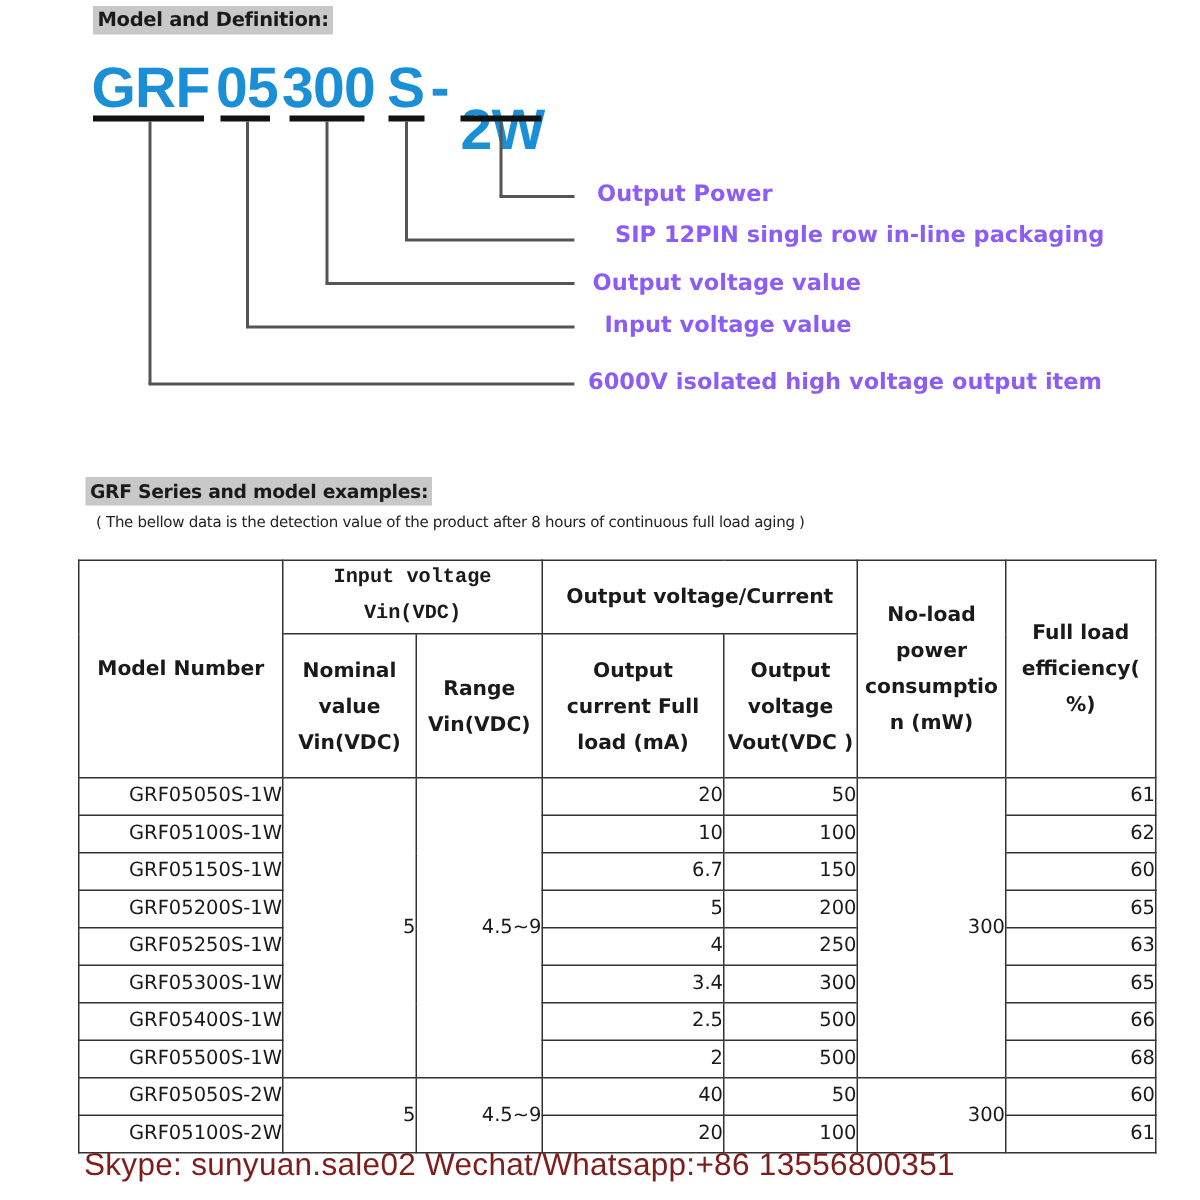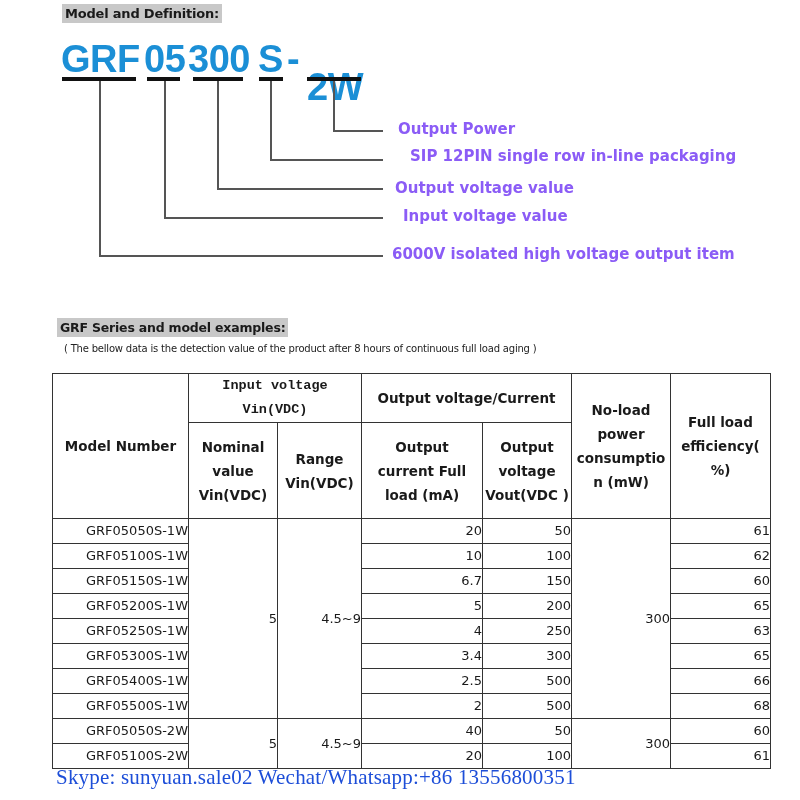--- a/index.html
+++ b/index.html
@@ -9,21 +9,21 @@
   #title2 { left:57px; top:318px; font-size:12.5px; }
   .note { position:absolute; left:64px; top:343px; font-size:10px; color:#222; letter-spacing:-0.2px; }
   .model-code { position:absolute; top:38px; font-family:"Liberation Sans", sans-serif; font-weight:bold; font-size:38px; color:#1b8fd6; letter-spacing:-0.5px; }
   .uline { position:absolute; top:77px; height:4px; background:#111; }
   .vline { position:absolute; width:1.5px; background:#555; }
   .hline { position:absolute; height:1.5px; background:#555; }
   .def-label { position:absolute; font-weight:bold; font-size:15px; color:#8b5cf6; white-space:nowrap; }
   table.spec { position:absolute; left:52px; top:373px; border-collapse:collapse; font-size:13px; }
   table.spec td { border:1.5px solid #333; text-align:right; vertical-align:middle; padding:0; line-height:24px; }
   table.spec th { border:1.5px solid #333; font-weight:bold; font-size:13.5px; text-align:center; vertical-align:middle; padding:0 2px; line-height:24px; color:#1a1a1a; }
-  .watermark { position:absolute; left:56px; top:765px; font-family:Liberation Serif, serif; font-size:21px; color:#1d4ed8; white-space:nowrap; letter-spacing:0.2px; }
+  .watermark { position:absolute; left:56px; top:765px; font-family:Liberation Sans, sans-serif; font-size:21px; color:#7f1d1d; white-space:nowrap; letter-spacing:0.2px; }
 </style>
 </head>
 <body>
 
 <div class="section-title" id="title1">Model and Definition:</div>
 
 <div>
   <span class="model-code" style="left:61px;">GRF</span>
   <span class="model-code" style="left:144px;">05</span>
   <span class="model-code" style="left:188px;">300</span>

